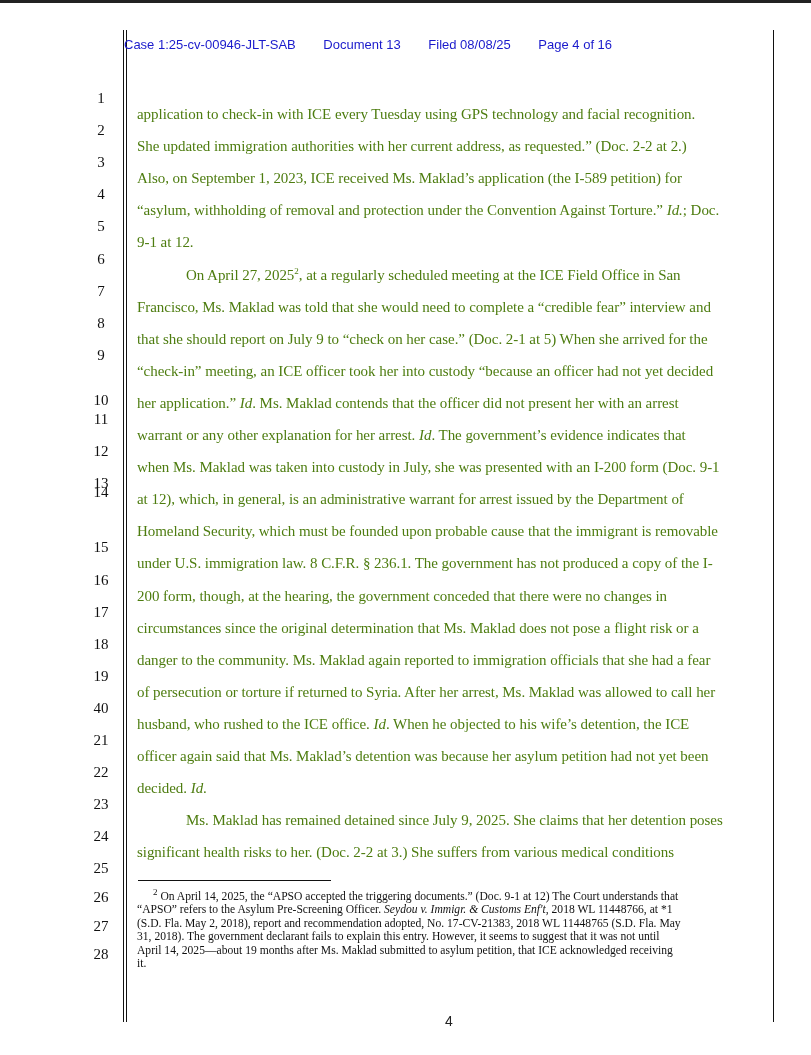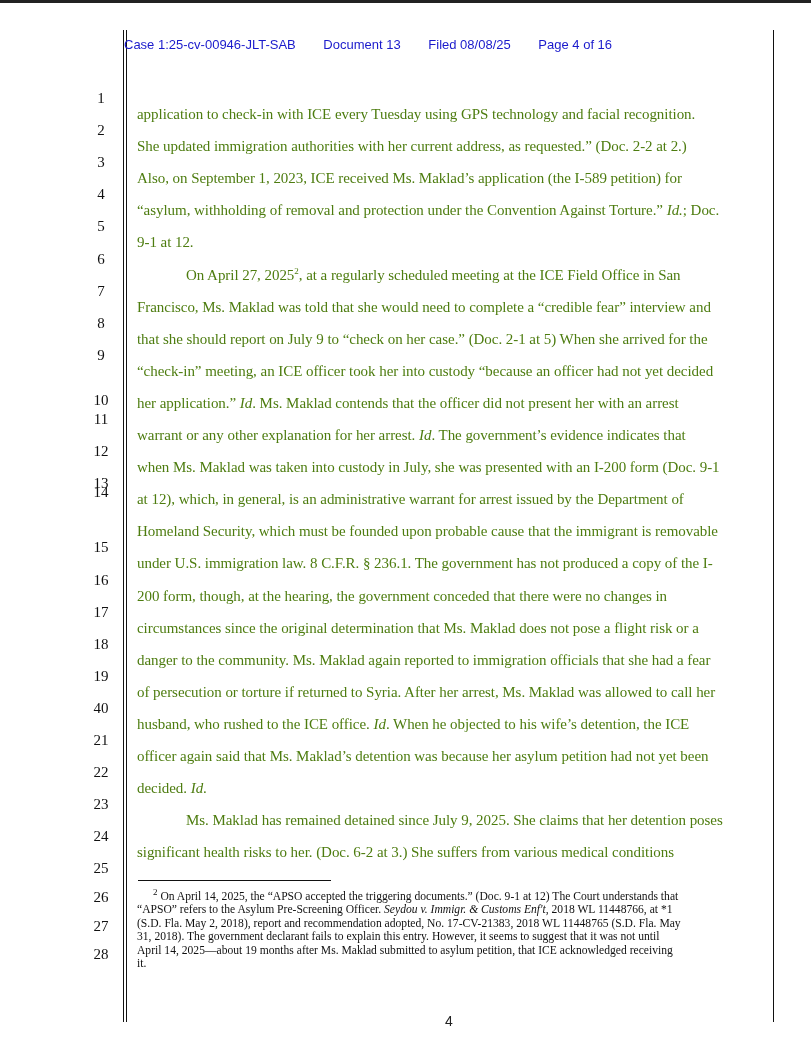--- a/index.html
+++ b/index.html
@@ -94,21 +94,21 @@
     <div class="line" style="top: 507.3px;">Homeland Security, which must be founded upon probable cause that the immigrant is removable</div>
     <div class="line" style="top: 539.4px;">under U.S. immigration law. 8 C.F.R. § 236.1. The government has not produced a copy of the I-</div>
     <div class="line" style="top: 571.5px;">200 form, though, at the hearing, the government conceded that there were no changes in</div>
     <div class="line" style="top: 603.6px;">circumstances since the original determination that Ms. Maklad does not pose a flight risk or a</div>
     <div class="line" style="top: 635.7px;">danger to the community. Ms. Maklad again reported to immigration officials that she had a fear</div>
     <div class="line" style="top: 667.8px;">of persecution or torture if returned to Syria. After her arrest, Ms. Maklad was allowed to call her</div>
     <div class="line" style="top: 699.9px;">husband, who rushed to the ICE office. <i>Id</i>. When he objected to his wife’s detention, the ICE</div>
     <div class="line" style="top: 732px;">officer again said that Ms. Maklad’s detention was because her asylum petition had not yet been</div>
     <div class="line" style="top: 764.1px;">decided. <i>Id</i>.</div>
     <div class="line indent" style="top: 796.2px;">Ms. Maklad has remained detained since July 9, 2025. She claims that her detention poses</div>
-    <div class="line" style="top: 828.3px;">significant health risks to her. (Doc. 6-2 at 3.) She suffers from various medical conditions</div>
+    <div class="line" style="top: 828.3px;">significant health risks to her. (Doc. 2-2 at 3.) She suffers from various medical conditions</div>
   </div>
 <div class="fnrule"></div>
 <div id="footnote">
     <div class="fnline" style="top: 890px; margin-left: 16px;"><sup>2</sup> On April 14, 2025, the “APSO accepted the triggering documents.” (Doc. 9-1 at 12) The Court understands that</div>
     <div class="fnline" style="top: 903.4px;">“APSO” refers to the Asylum Pre-Screening Officer. <i>Seydou v. Immigr. &amp; Customs Enf't</i>, 2018 WL 11448766, at *1</div>
     <div class="fnline" style="top: 916.8px;">(S.D. Fla. May 2, 2018), report and recommendation adopted, No. 17-CV-21383, 2018 WL 11448765 (S.D. Fla. May</div>
     <div class="fnline" style="top: 930.2px;">31, 2018). The government declarant fails to explain this entry. However, it seems to suggest that it was not until</div>
     <div class="fnline" style="top: 943.6px;">April 14, 2025—about 19 months after Ms. Maklad submitted to asylum petition, that ICE acknowledged receiving</div>
     <div class="fnline" style="top: 957px;">it.</div>
   </div>

